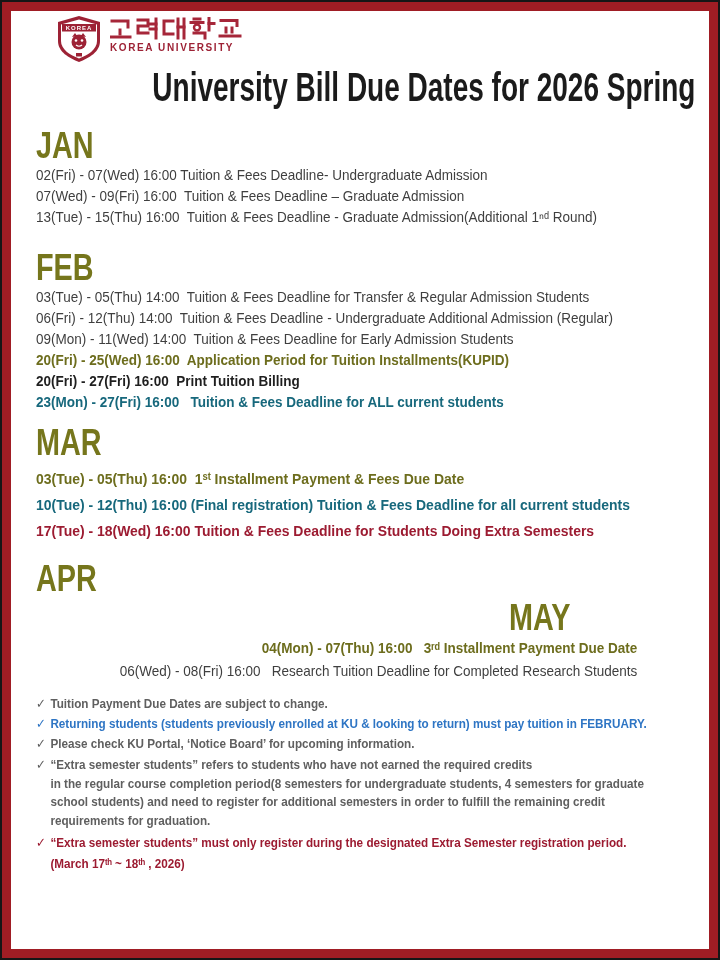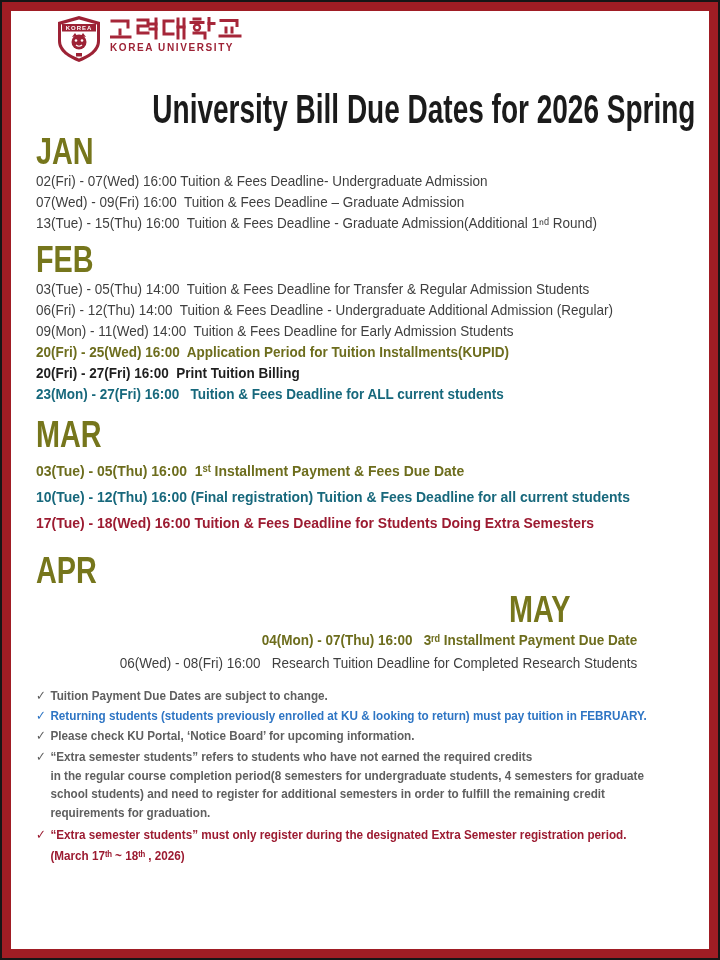--- a/index.html
+++ b/index.html
@@ -9,26 +9,26 @@
   .content{position:relative;box-sizing:border-box;width:100%;height:100%;padding:0 14px 0 34px;}
 
   
   .logo-row{display:flex;align-items:flex-start;margin:13px 0 0 20px;height:48px;}
   .crest{flex:none;margin-right:8px;}
   .logo-text{display:flex;flex-direction:column;justify-content:center;margin-top:2px;}
   .wordmark-kr{display:block;}
   .wordmark-en{font-size:10px;font-weight:700;color:#9d2235;letter-spacing:1.6px;margin-top:2px;}
 
   
-  .title-wrap{text-align:center;margin-top:26px;height:42px;}
+  .title-wrap{text-align:center;margin-top:4px;height:42px;}
   .title{display:inline-block;font-size:40px;line-height:40px;font-weight:700;color:#1b1b1b;white-space:pre;transform:scaleX(0.70);transform-origin:50% 50%;letter-spacing:0px;}
 
   
   .month-block{margin-top:20px;}
-  .m-jan{margin-top:6px;} .m-feb{margin-top:12px;} .m-mar{margin-top:16px;}
+  .m-jan{margin-top:22px;} .m-feb{margin-top:26px;} .m-mar{margin-top:16px;}
   .m-apr{} .m-may{margin-top:9px;text-align:right;} .m-jun{margin-top:7px;}
   h2.month{margin:0;font-size:36px;line-height:30px;font-weight:700;color:#76761c;transform:scaleX(0.80);transform-origin:0 50%;white-space:pre;}
   .entries{margin-top:3px;}
   .m-mar .entries{margin-top:8px;}
   .entry{display:block;font-size:15px;line-height:21px;white-space:pre;transform:scaleX(0.90);transform-origin:0 50%;}
   .m-mar .entry{font-size:15.5px;line-height:26px;}
   .m-apr .entry{line-height:22px;}
   .m-may .entry{line-height:23px;}
   .m-jun .entry{line-height:22px;margin-top:4px;}
 

